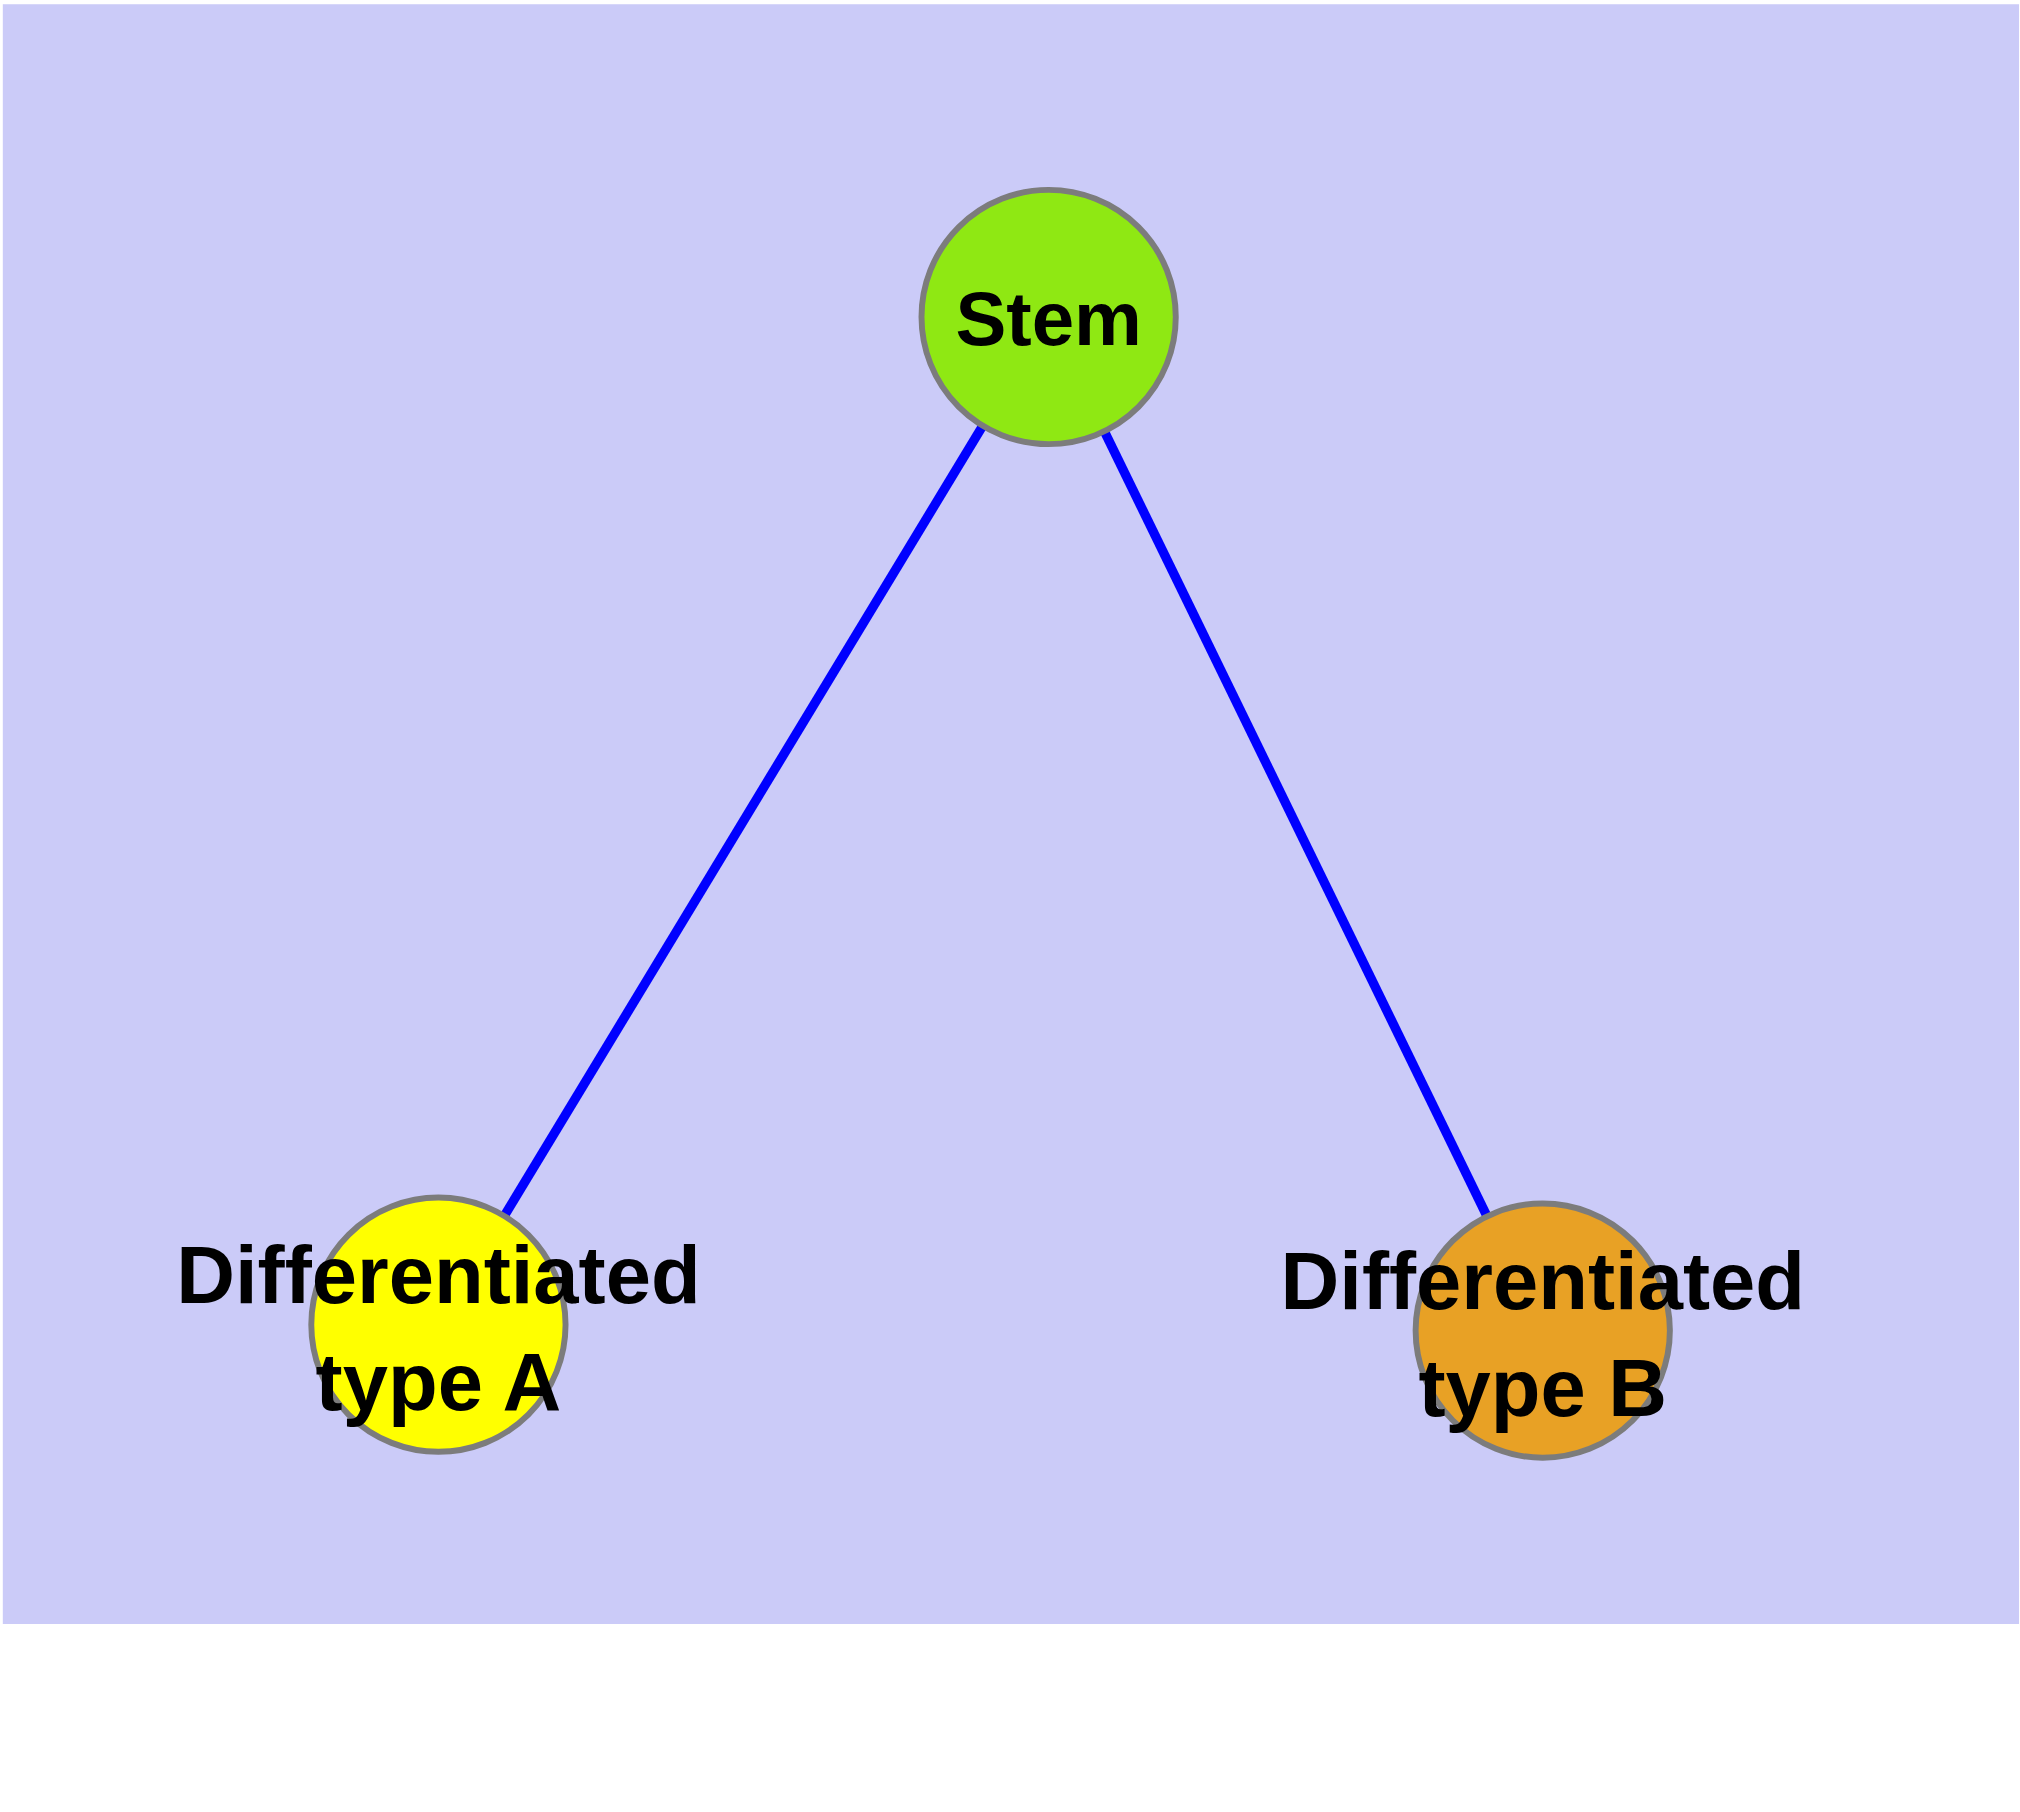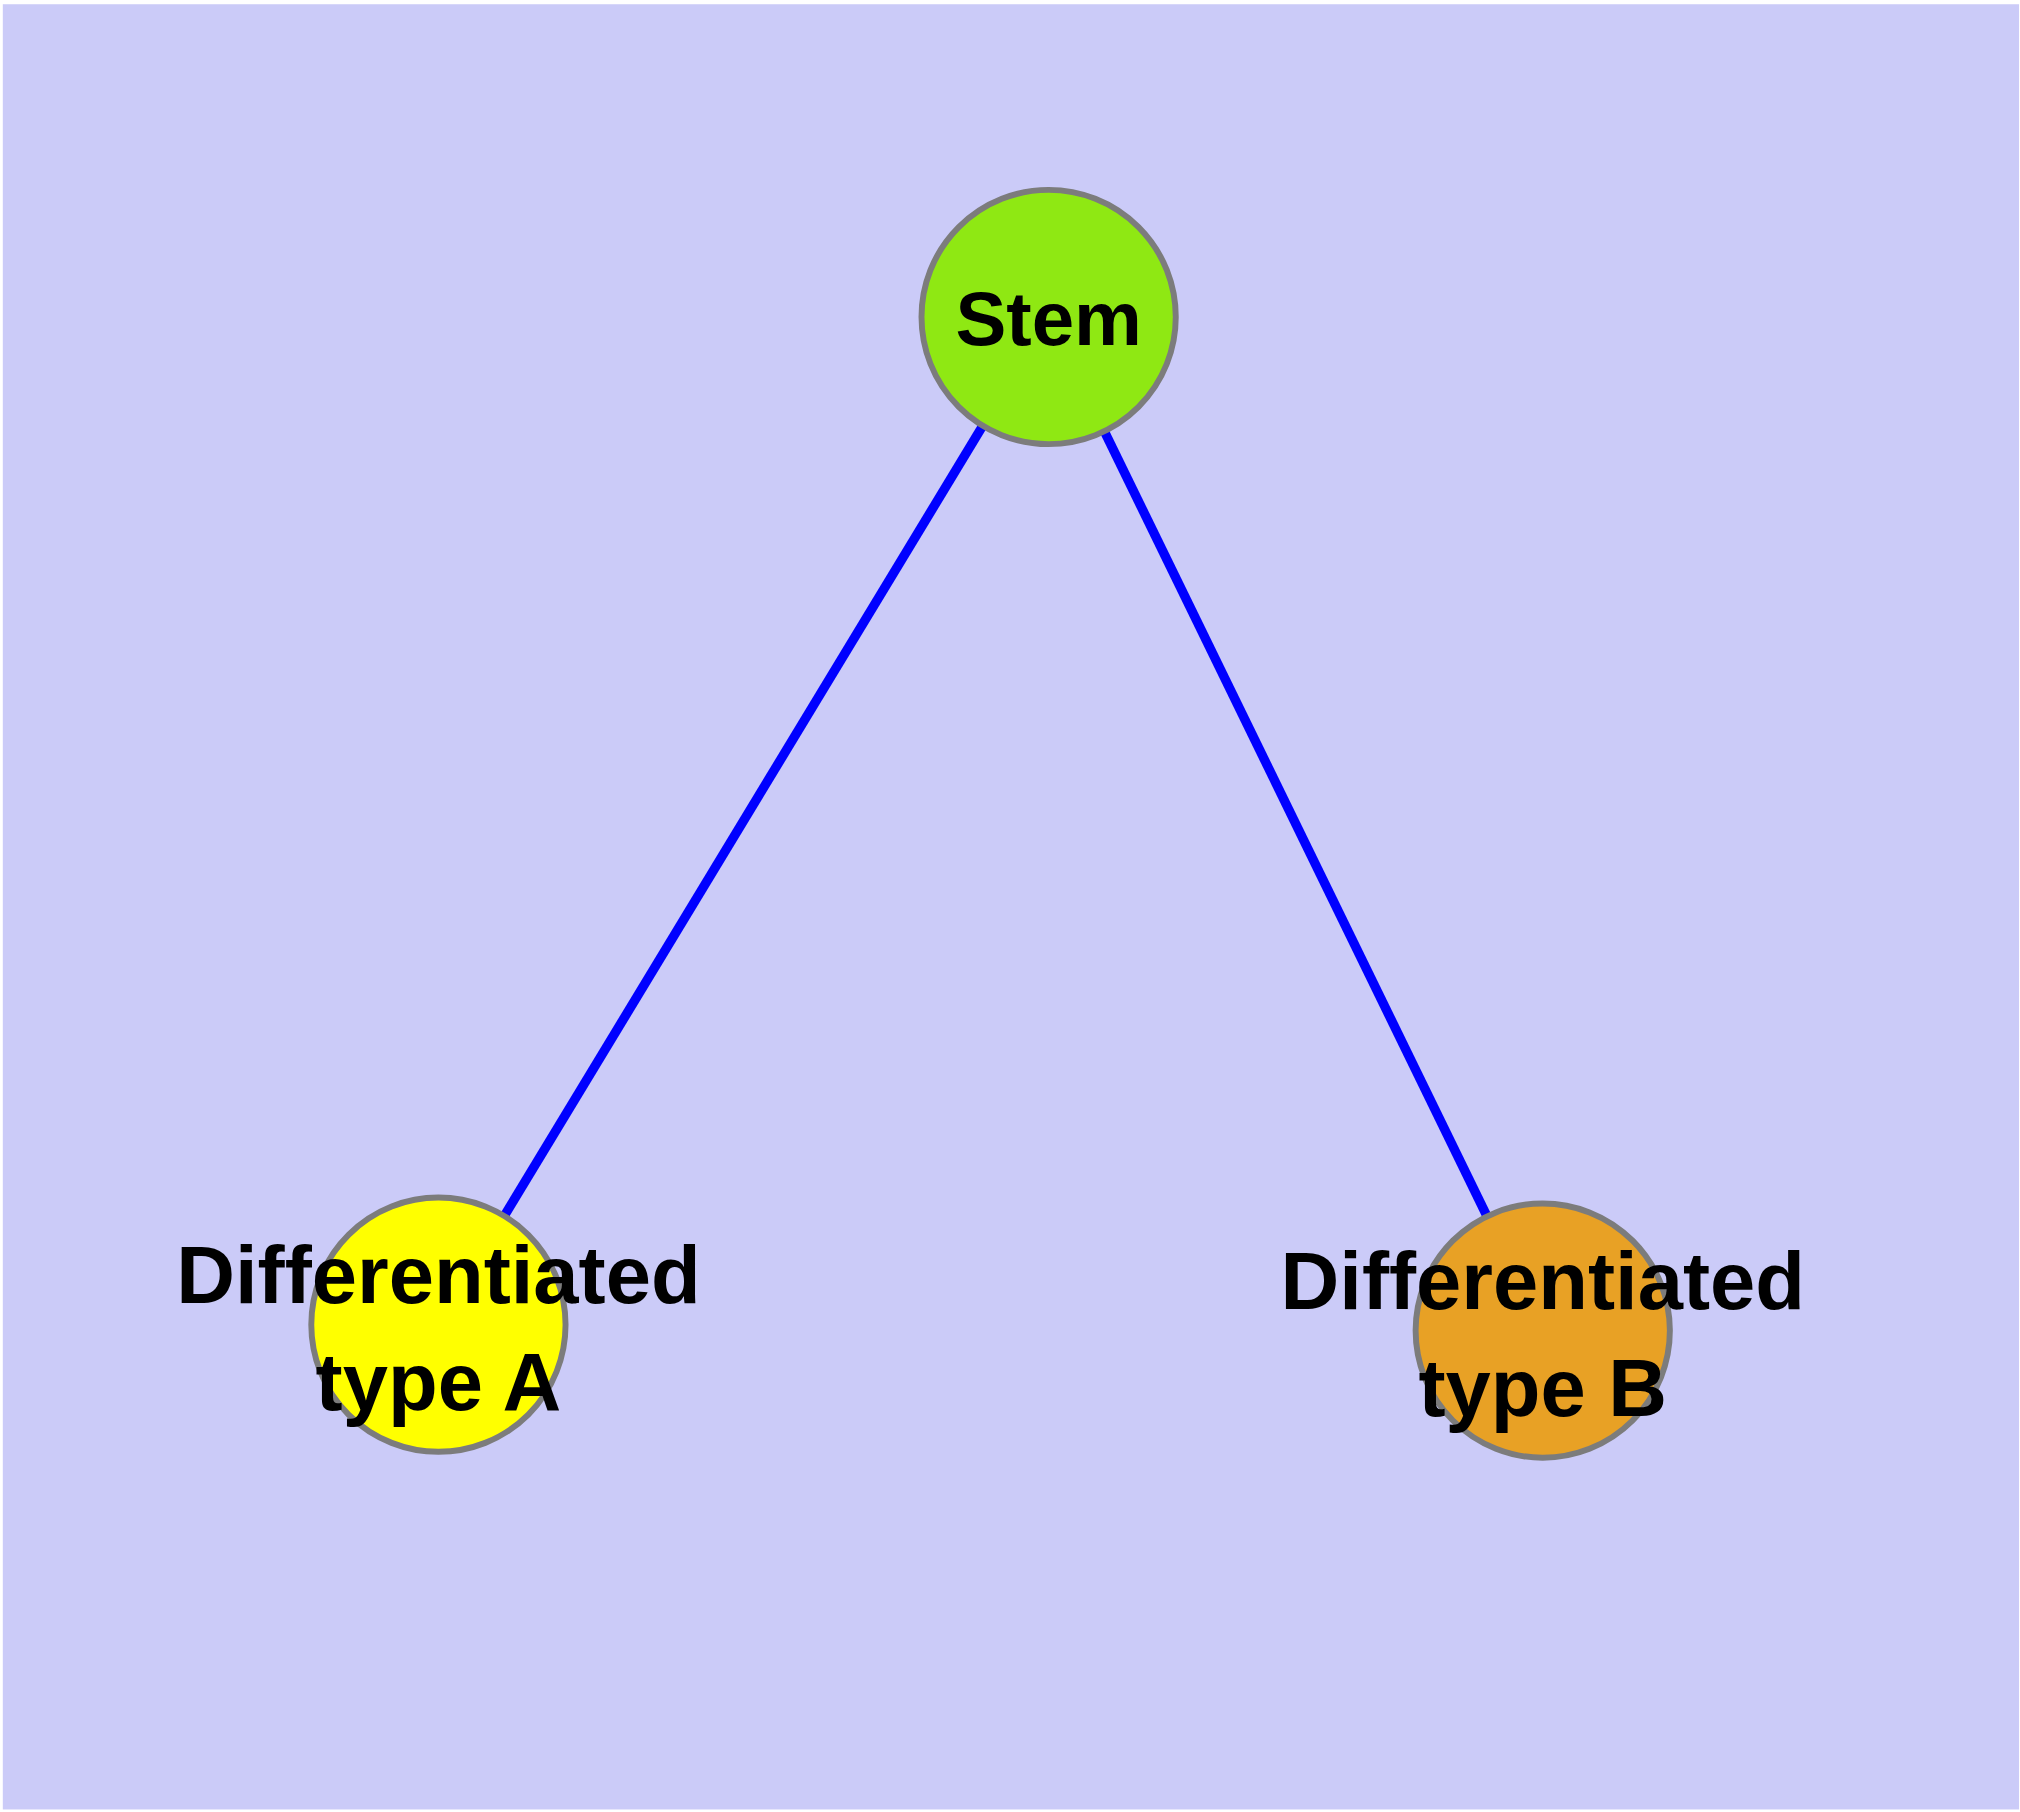--- a/index.html
+++ b/index.html
@@ -3,21 +3,21 @@
 <meta charset="utf-8">
 <style>
   html, body {
     margin: 0;
     padding: 0;
     background: #ffffff;
   }
   #stage {
     position: relative;
     width: 2021px;
-    height: 1812px;
+    height: 1624px;
     background: #ffffff;
     overflow: hidden;
     text-decoration: underline;
   }
   #diagram-svg {
     position: absolute;
     top: 0;
     left: 0;
     width: 2021px;
     height: 1812px;

